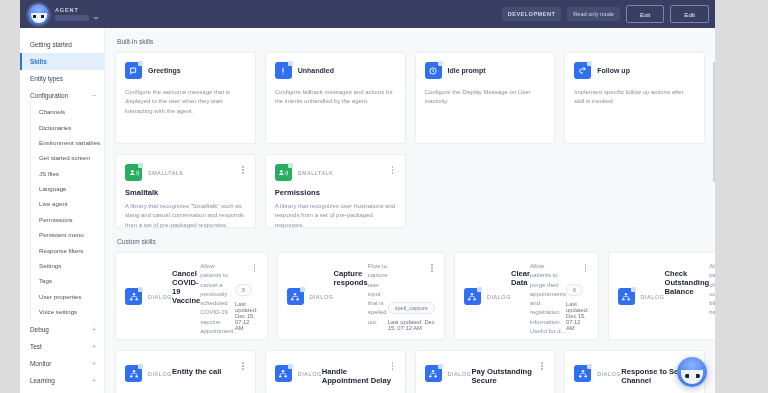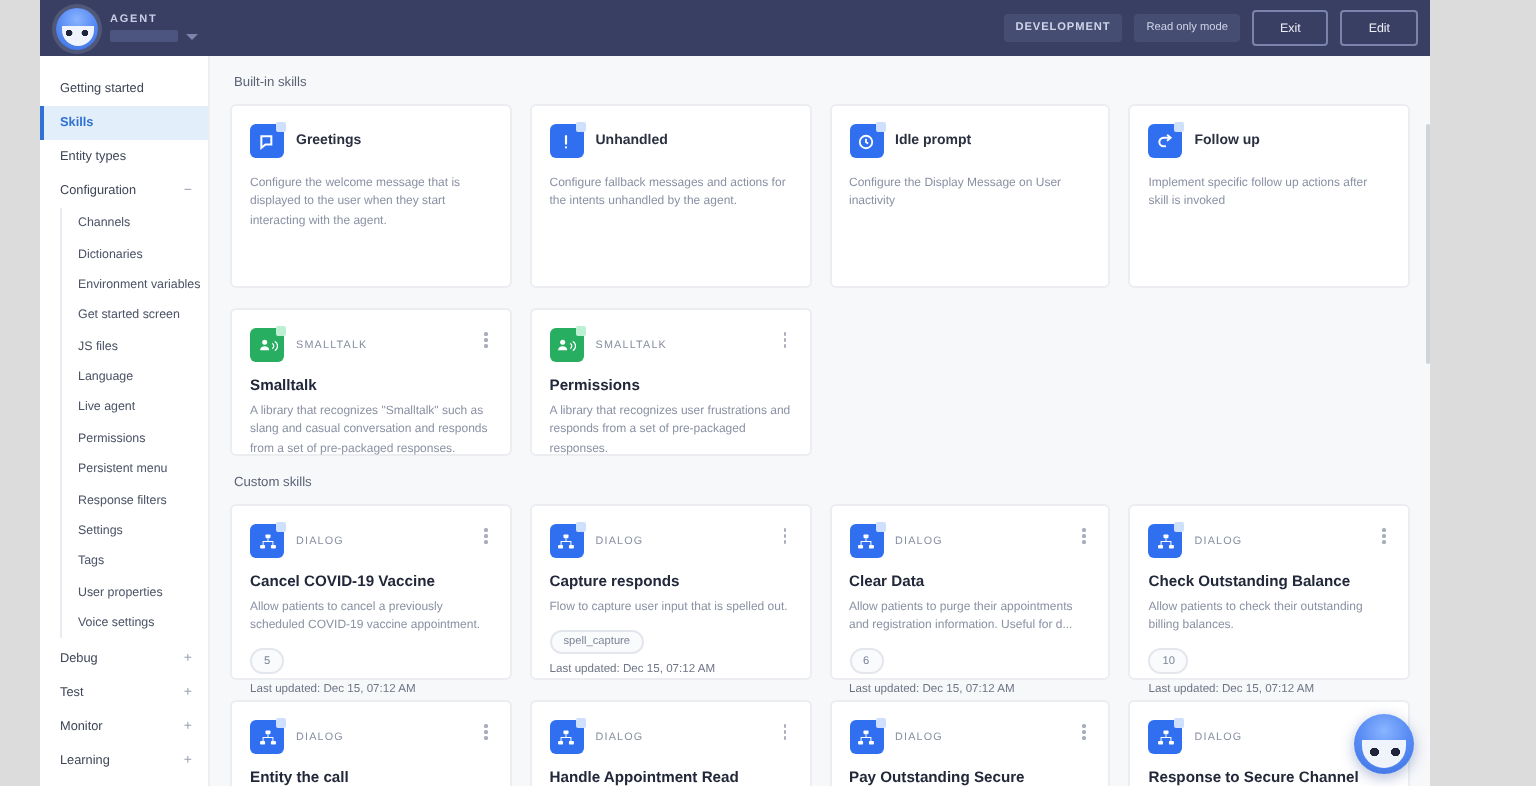--- a/index.html
+++ b/index.html
@@ -131,21 +131,21 @@
     gap: 9px; margin-bottom: 10px;
   }
 
   .card {
     background: #ffffff; border: 1px solid #ebedf1; border-radius: 3px;
     padding: 9px 9px 8px 9px; position: relative; cursor: pointer;
     min-height: 0;
   }
   .card.builtin { height: 92px; }
   .card.lib { height: 74px; }
-  .card.custom { height: 88px; display: flex; flex-direction: column; }
+  .card.custom { height: 88px; display: flex; flex-direction: row; }
   .card.custom.clipped { height: 46px; overflow: hidden; }
 
   .card-head { display: flex; align-items: center; gap: 6px; }
   .sq-icon {
     width: 17px; height: 17px; border-radius: 3px;
     flex: none; position: relative;
     display: flex; align-items: center; justify-content: center;
     color: #fff;
   }
   .sq-icon.blue { background: #2f6ff0; }
@@ -529,21 +529,21 @@
             <div class="sq-icon blue">
               <svg viewBox="0 0 24 24" fill="#fff">
                   <rect x="9" y="3" width="6" height="4.4" rx="1"></rect>
                   <rect x="2.5" y="15.5" width="6" height="4.4" rx="1"></rect>
                   <rect x="15.5" y="15.5" width="6" height="4.4" rx="1"></rect>
                   <path d="M11.4 7.4v3.4H5.5v4.7h1.2v-3.5h10.6v3.5h1.2v-4.7h-5.9V7.4z"></path>
                 </svg>
             </div>
             <div class="type-label">DIALOG</div>
           </div>
-          <div class="card-title-block">Handle Appointment Read</div>
+          <div class="card-title-block">Handle Appointment Delay</div>
 
         </div>
 
         <div class="card custom clipped">
           <div class="kebab">
               <i></i>
               <i></i>
               <i></i>
             </div>
           <div class="card-head">

